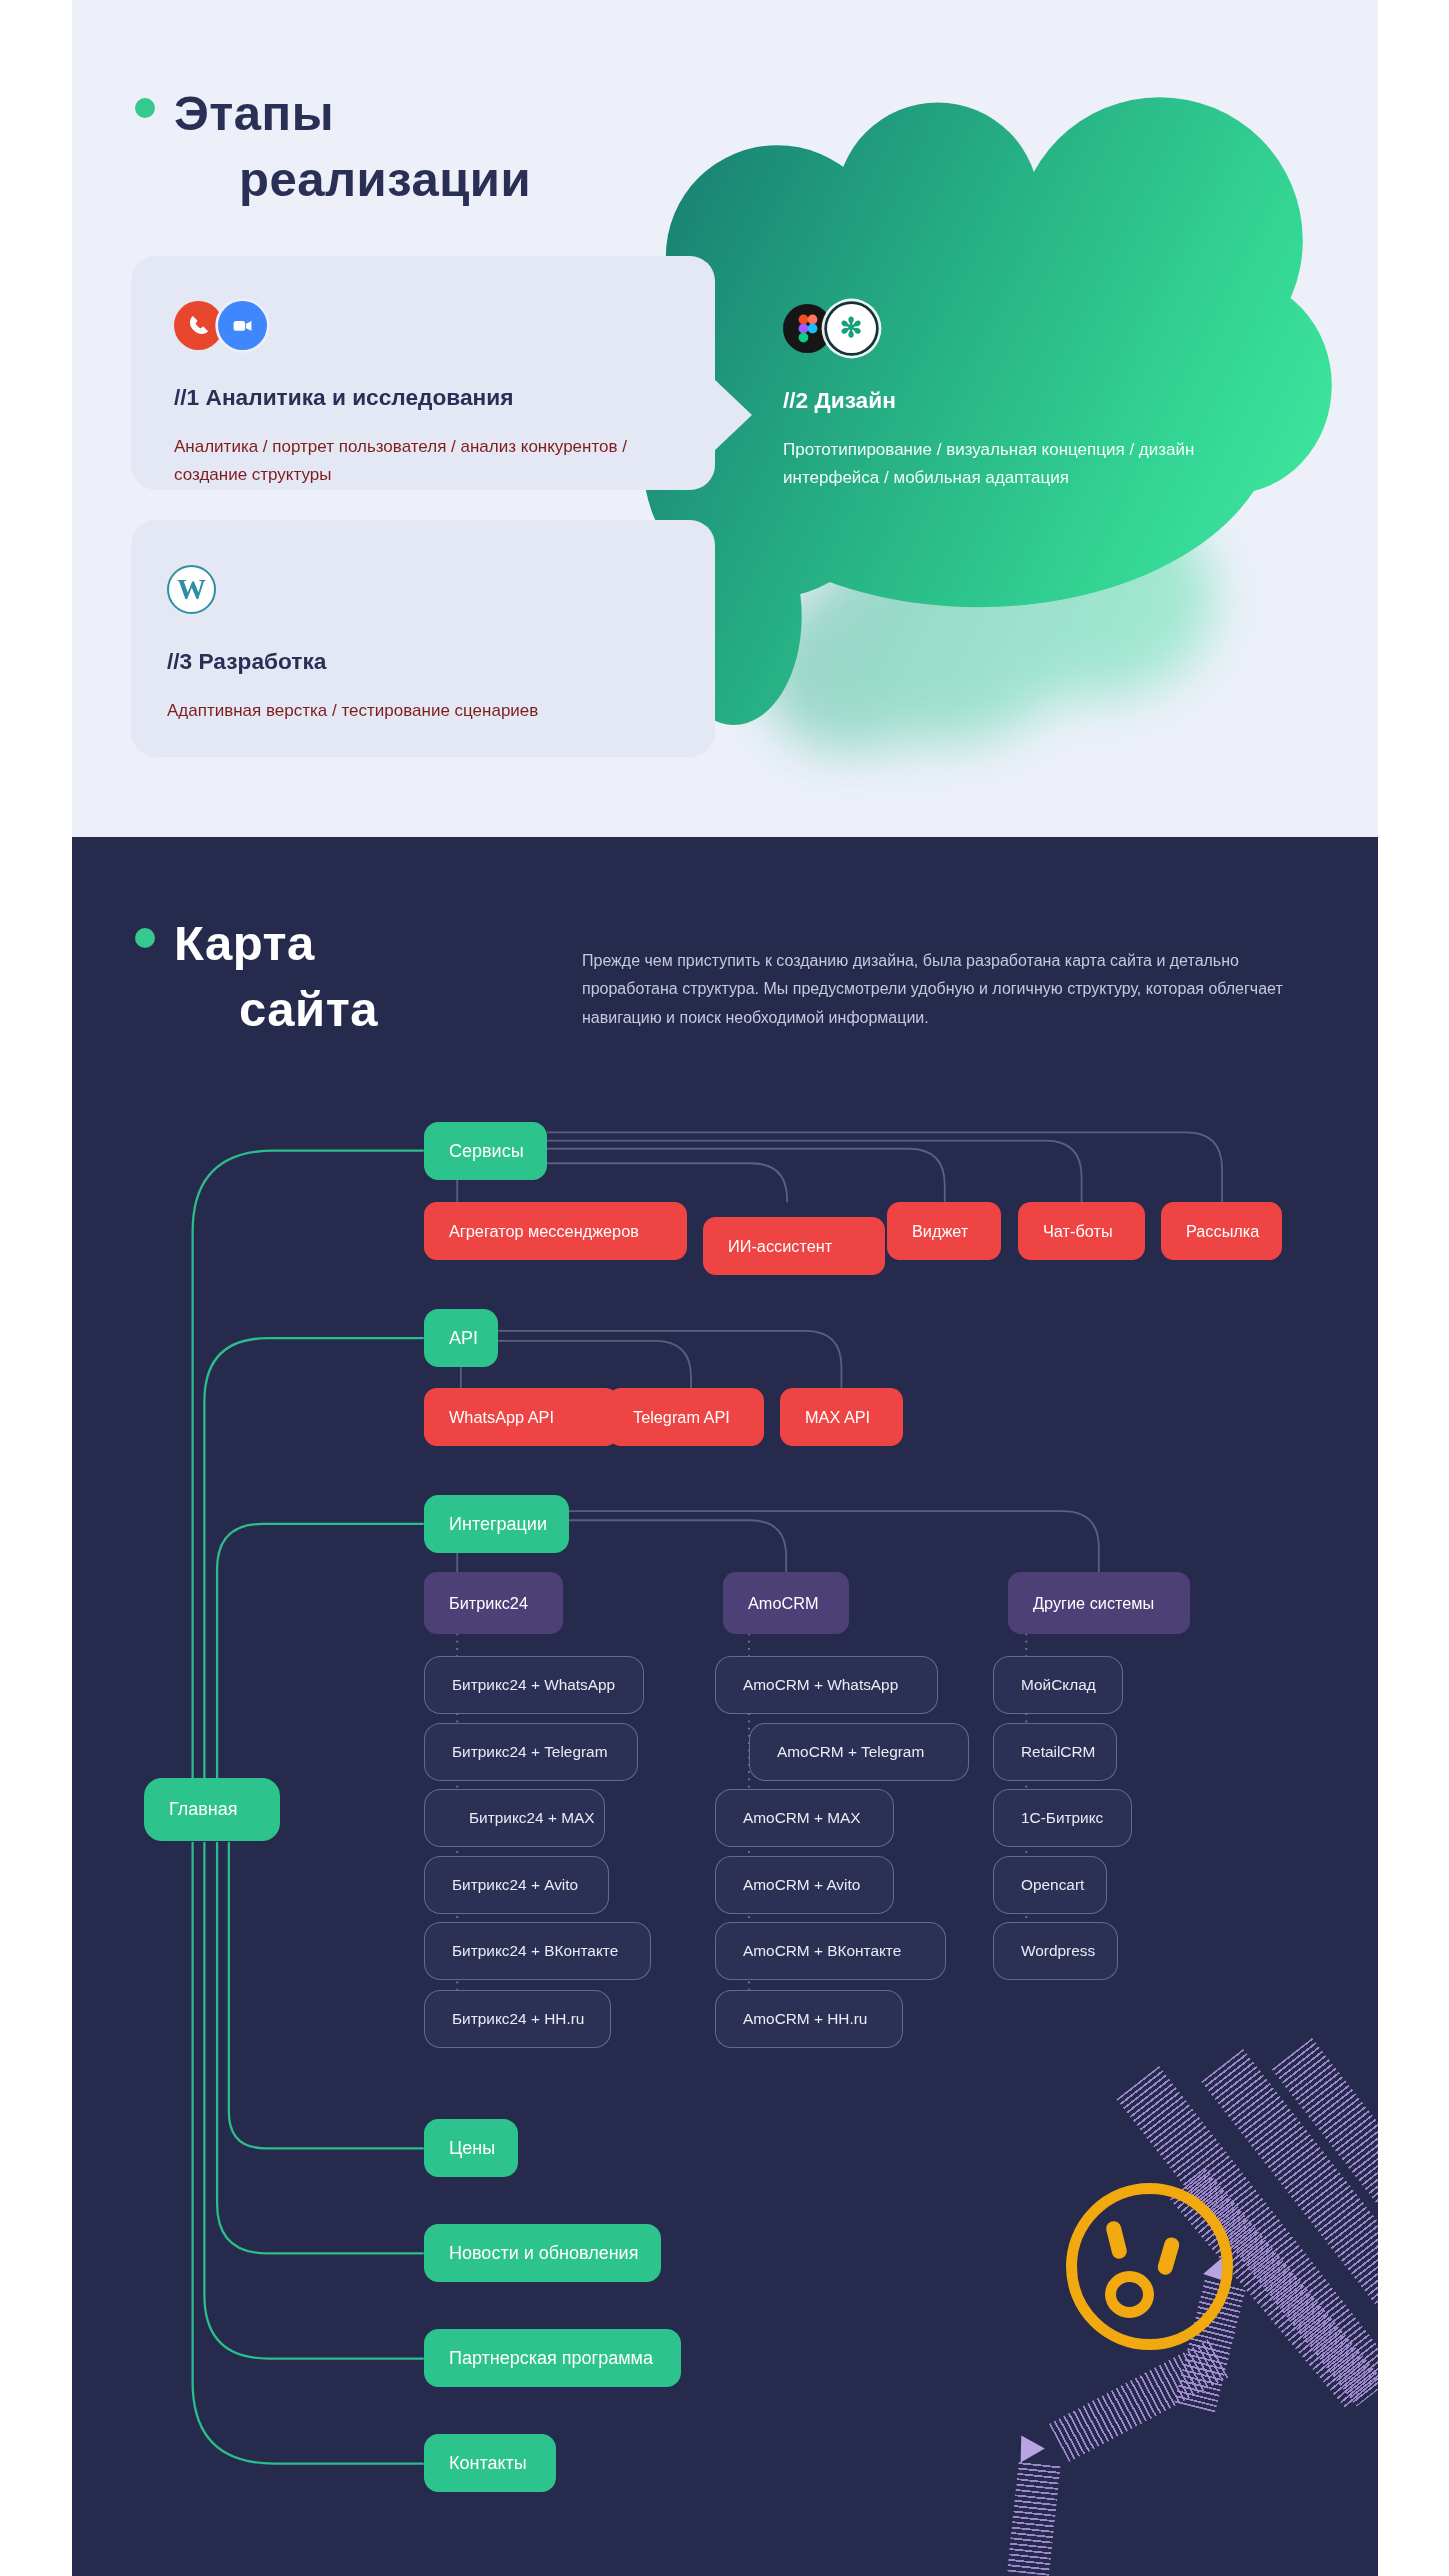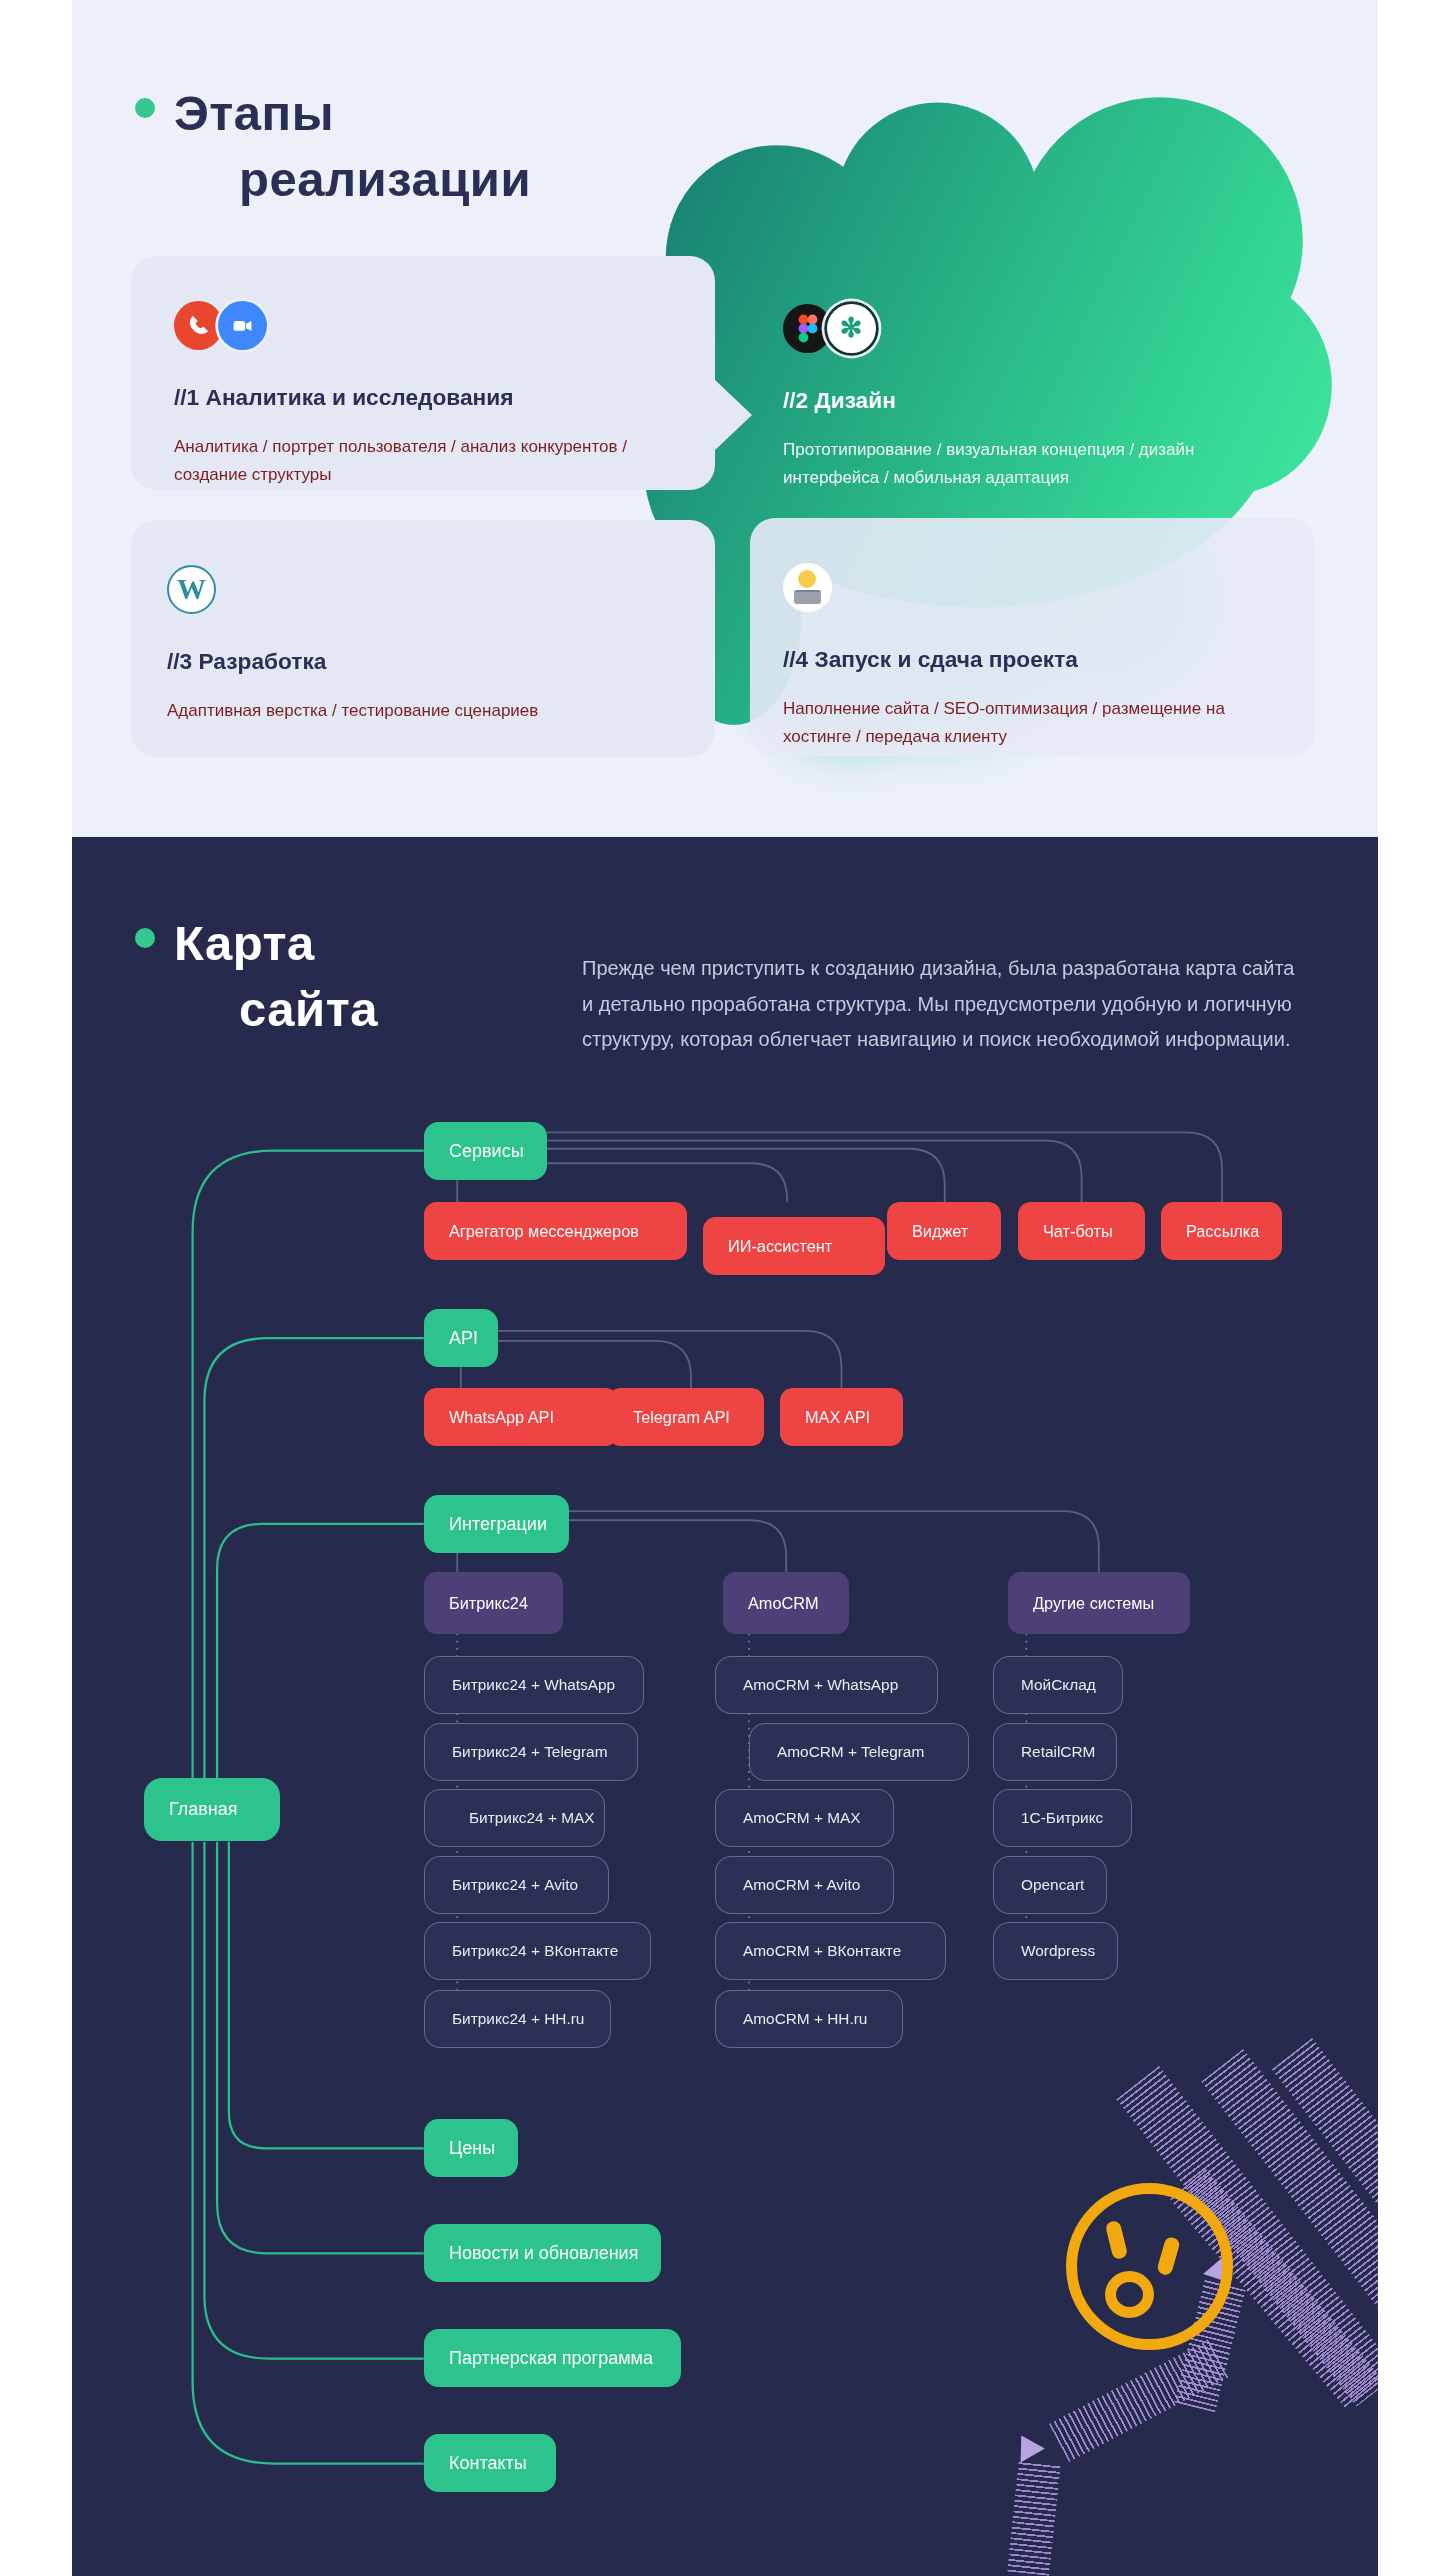--- a/index.html
+++ b/index.html
@@ -28,21 +28,21 @@
   .gpt-bg{background:#ffffff; box-shadow:0 0 0 2.7px #12333a, 0 0 0 5.4px rgba(255,255,255,.9); margin-left:-3.6px;}
   .gpt-glyph{color:#16a07c; font-size:27px; font-weight:700; line-height:1;}
   .wp-bg{background:#ffffff; border:2.7px solid #2e8fa3; box-sizing:border-box;}
   .wp-glyph{font-family:"Liberation Serif", serif; font-weight:700; font-size:29px; color:#2e8fa3; line-height:1;}
   .tech-bg{background:#ffffff;}
   .tech-head{width:18px;height:18px;border-radius:50%;background:#f7cb4d;position:absolute;top:7.2px;left:15.4px;}
   .tech-laptop{width:27px;height:11.8px;border-radius:2.7px;background:#9aa0ac;position:absolute;bottom:8.2px;left:11px;border-top:2.7px solid #7d8390;}
   .arrow-notch{position:absolute; left:642px; top:379px; width:0; height:0; border-top:36px solid transparent; border-bottom:36px solid transparent; border-left:38px solid #e4e8f4;}
   
   .sec-dark{position:absolute; left:0; top:837px; width:1306px; height:1739px; background:#262b4d; overflow:hidden;}
-  .desc{position:absolute; left:510px; top:94px; width:725px; font-size:20px; line-height:1.78; color:#c6c9dd;}
+  .desc{position:absolute; left:510px; top:94px; width:725px; font-size:16px; line-height:1.78; color:#c6c9dd;}
   .tree-svg{position:absolute; left:0; top:0; width:1306px; height:1739px; z-index:1;}
   .chip{position:absolute; box-sizing:border-box; display:flex; align-items:center; padding-left:25px; border-radius:14.5px; color:#ffffff; z-index:2; white-space:nowrap;}
   .chip.green{background:#2cc38d; font-size:18px;}
   .chip.root{font-size:18px; border-radius:18px;}
   .chip.purple{background:#ef4444; font-size:16.3px; border-radius:12.7px;}
   .chip.header{background:#4c4077; font-size:16.3px; border-radius:12.7px;}
   .chip.dark{background:#2c3054; border:0.9px solid rgba(150,155,185,.55); font-size:15.4px; color:#e9ebf5; border-radius:16.3px; padding-left:27px;}
   .face-ring{position:absolute; left:994px; top:1346px; width:145px; height:145px; border:11.8px solid #f2a90f; border-radius:50%; z-index:3;}
   .face-eye{position:absolute; width:14.5px; height:38px; background:#f2a90f; border-radius:7.2px; z-index:3;}
   .face-mouth{position:absolute; left:1033px; top:1434px; width:27px; height:25px; border:11.8px solid #f2a90f; border-radius:50%; z-index:3;}
@@ -133,30 +133,20 @@
     <div class="card" style="left:59px; top:520px; width:584px; height:237px; padding-left:36px;">
       <div class="icon-row">
         <div class="icon-circle wp-bg">
           <span class="wp-glyph">W</span>
         </div>
       </div>
       <div class="card-title">//3 Разработка</div>
       <div class="card-body">Адаптивная верстка / тестирование сценариев</div>
     </div>
 
-    <div class="card translucent" style="left:678px; top:518px; width:565px; height:238px; padding-left:33px;">
-      <div class="icon-row">
-        <div class="icon-circle tech-bg" style="position:relative;">
-          <div class="tech-head"></div>
-          <div class="tech-laptop"></div>
-        </div>
-      </div>
-      <div class="card-title">//4 Запуск и сдача проекта</div>
-      <div class="card-body">Наполнение сайта / SEO-оптимизация / размещение на хостинге / передача клиенту</div>
-    </div>
   </section>
 
   <section class="sec-dark">
 
     <div class="bullet" style="left:63px; top:91px;"></div>
     <h1 class="h1 dark-h" style="left:102px; top:40px;">
       <span>Карта</span>
       <span class="l2">сайта</span>
     </h1>
     <p class="desc">Прежде чем приступить к созданию дизайна, была разработана карта сайта и детально проработана структура. Мы предусмотрели удобную и логичную структуру, которая облегчает навигацию и поиск необходимой информации.</p>

